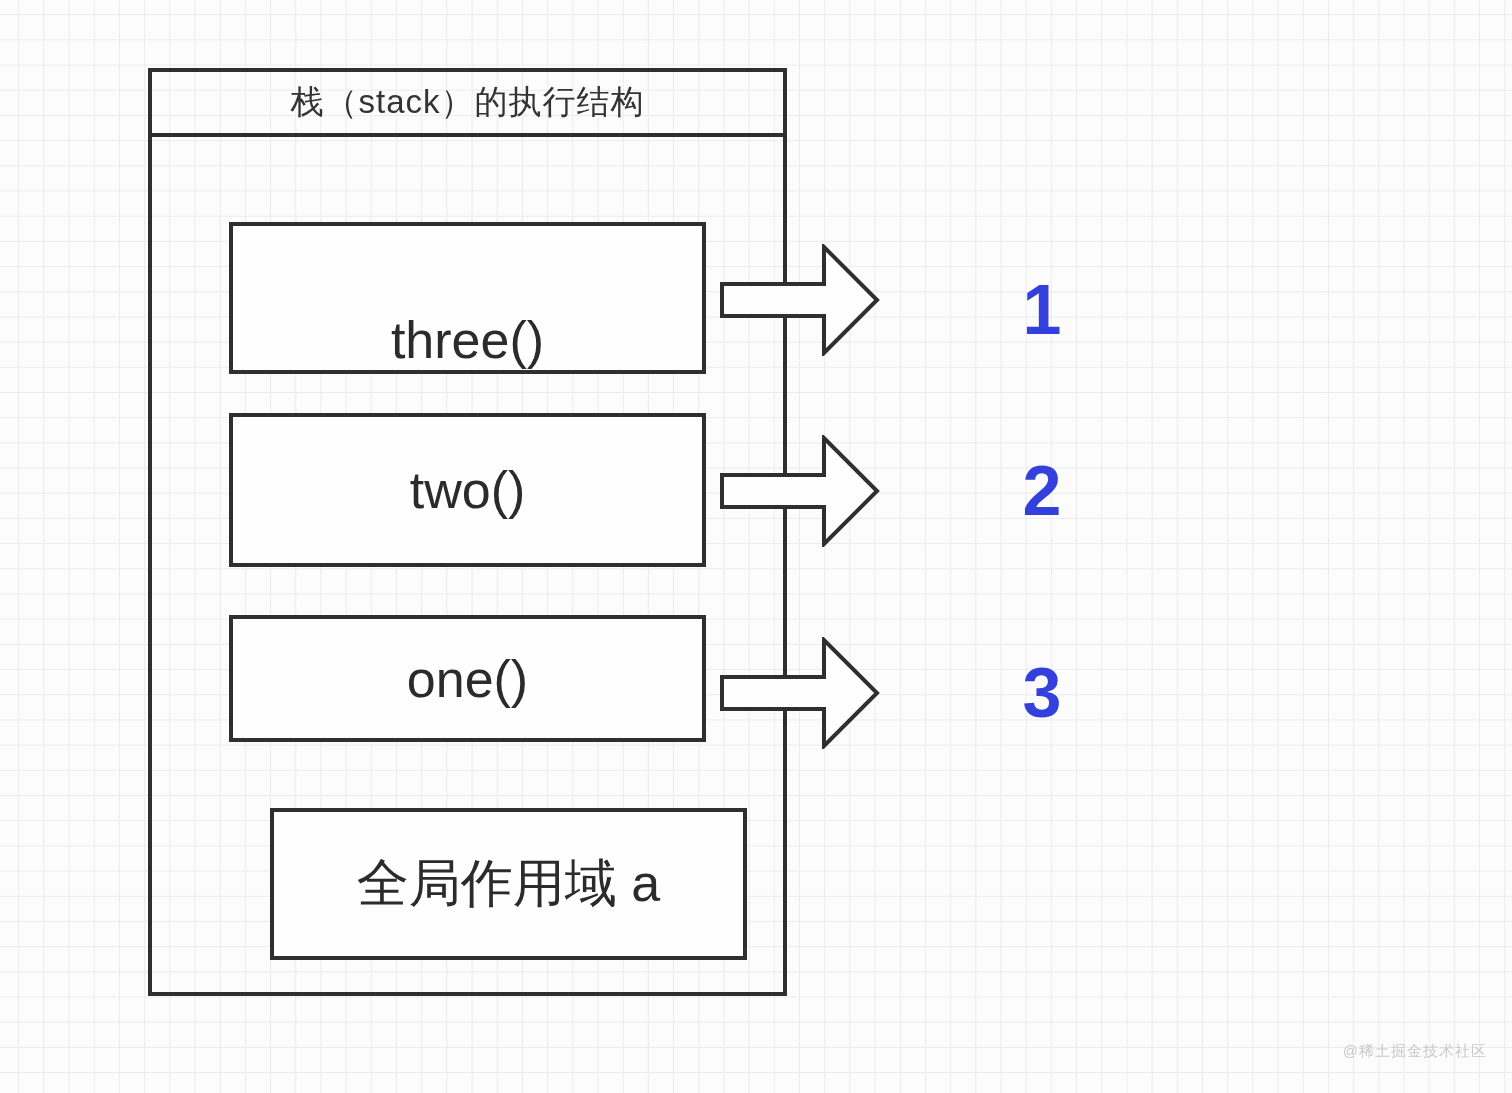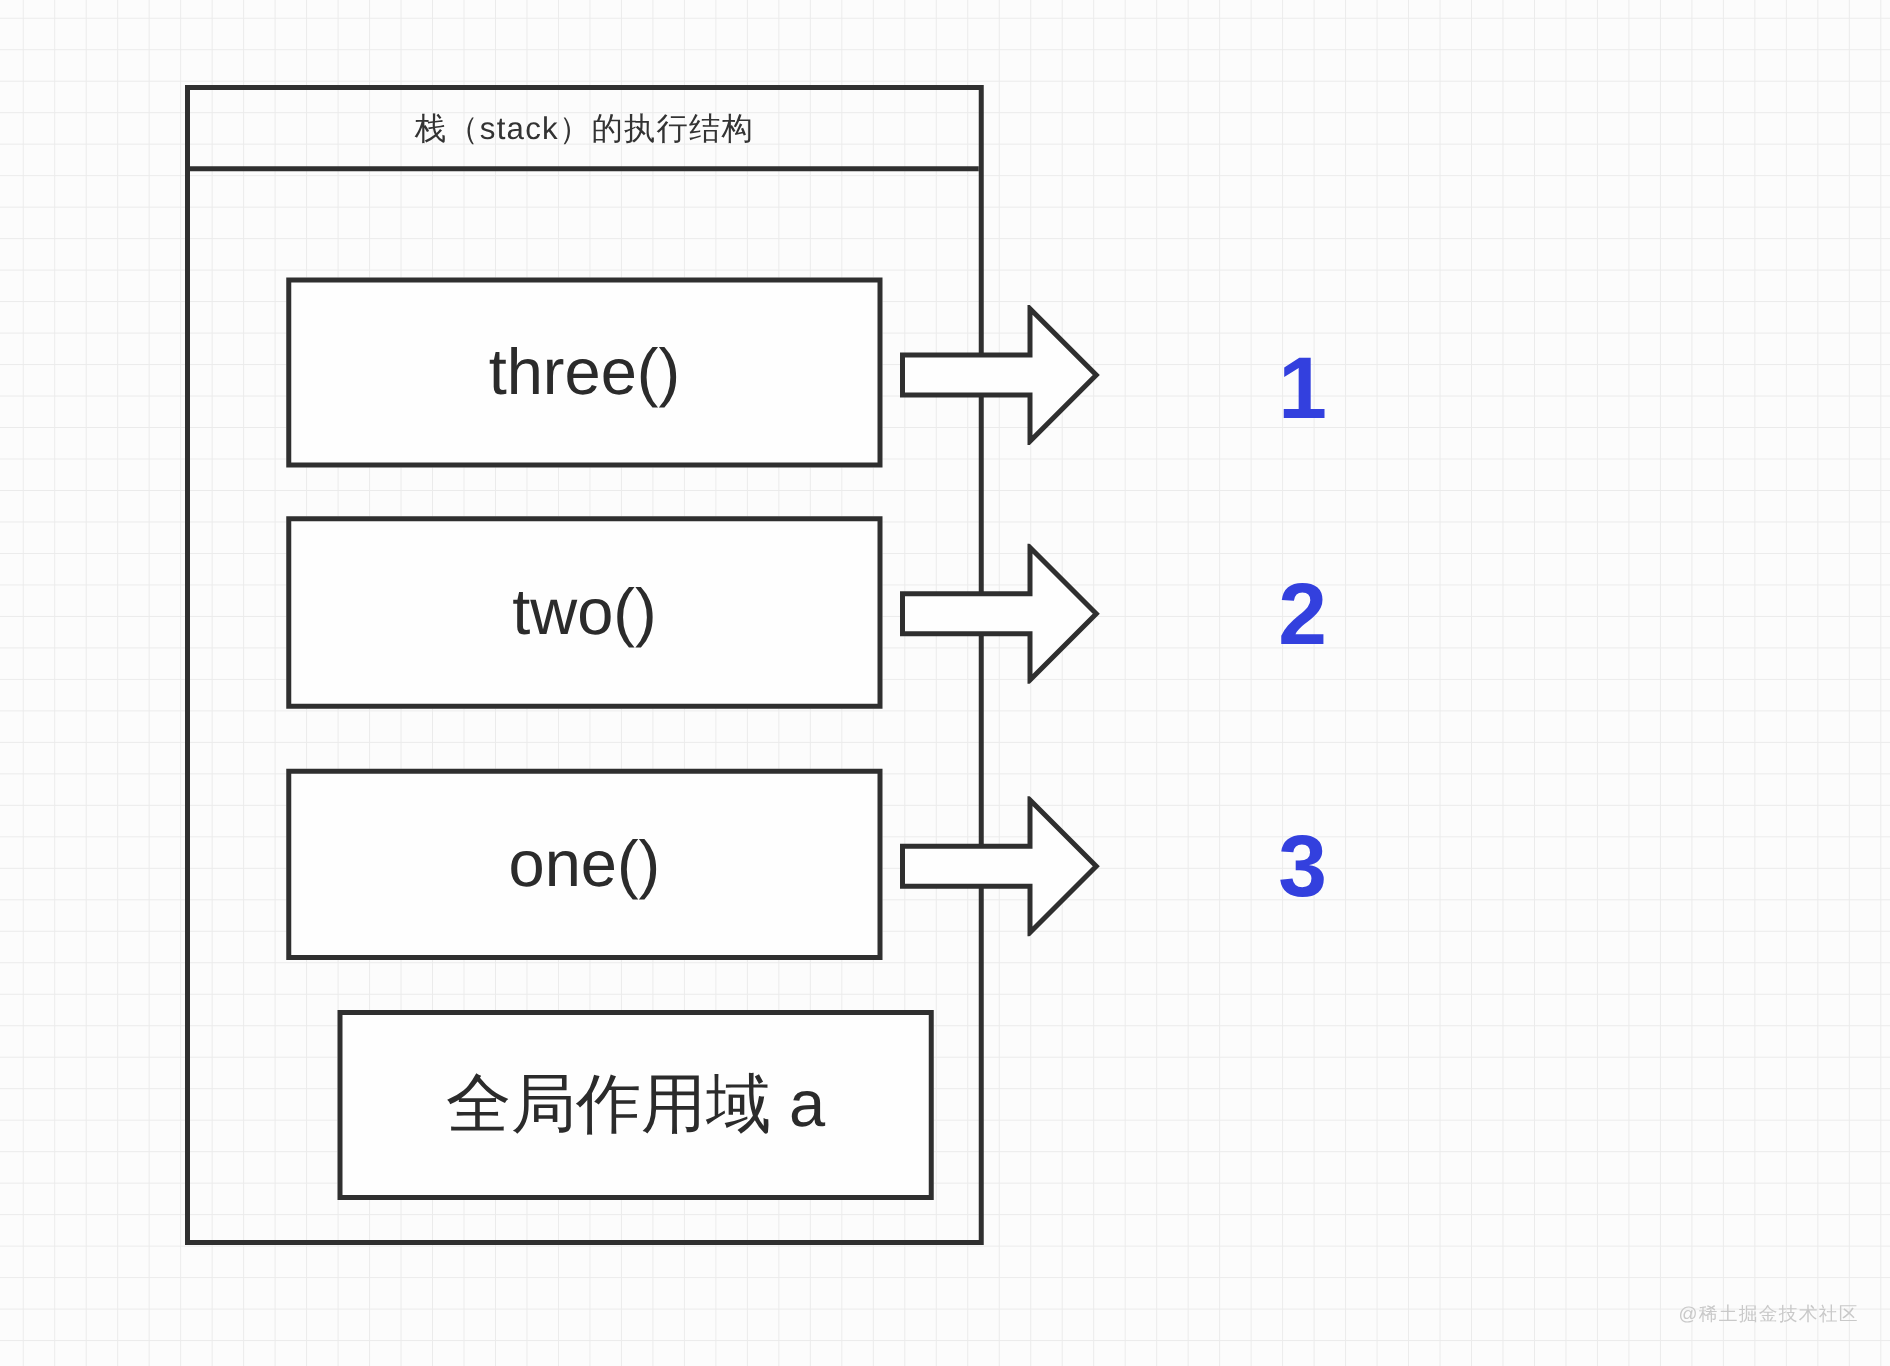--- a/index.html
+++ b/index.html
@@ -31,41 +31,41 @@
     position: absolute;
     left: 0; top: 0;
     width: 100%;
     height: 65px;
     border-bottom: 4px solid #2f2f2f;
     display: flex;
     align-items: center;
     justify-content: center;
   }
   .title-text {
-    font-size: 25px;
+    font-size: 33px;
     color: #333333;
     letter-spacing: 1px;
   }
   .frame {
     position: absolute;
     left: 77px;
     width: 477px;
     height: 152px;
     background: #fefefe;
     border: 4px solid #2f2f2f;
     display: flex;
     align-items: center;
     justify-content: center;
     font-size: 52px;
     font-weight: 500;
     color: #2b2b2b;
   }
-  .frame-three  { top: 150px; }
+  .frame-three  { top: 150px; align-items: flex-end; }
   .frame-two    { top: 341px; height: 154px; align-items: center; }
-  .frame-one    { top: 543px; height: 153px; }
+  .frame-one    { top: 543px; height: 127px; }
   .frame-global { top: 736px; margin-left: 41px; }
   .arrow {
     position: absolute;
     left: 720px;
     width: 160px;
     height: 112px;
     z-index: 2;
   }
   .arrow-1 { top: 244px; }
   .arrow-2 { top: 435px; }

